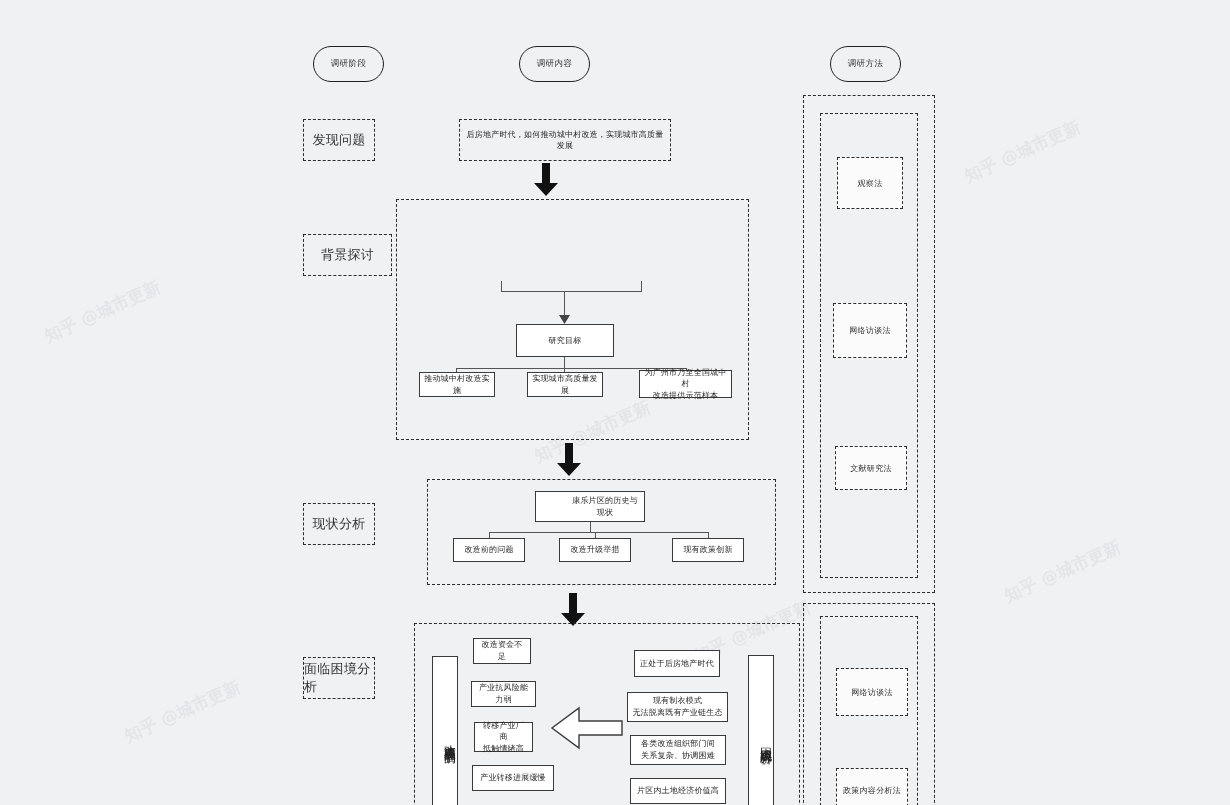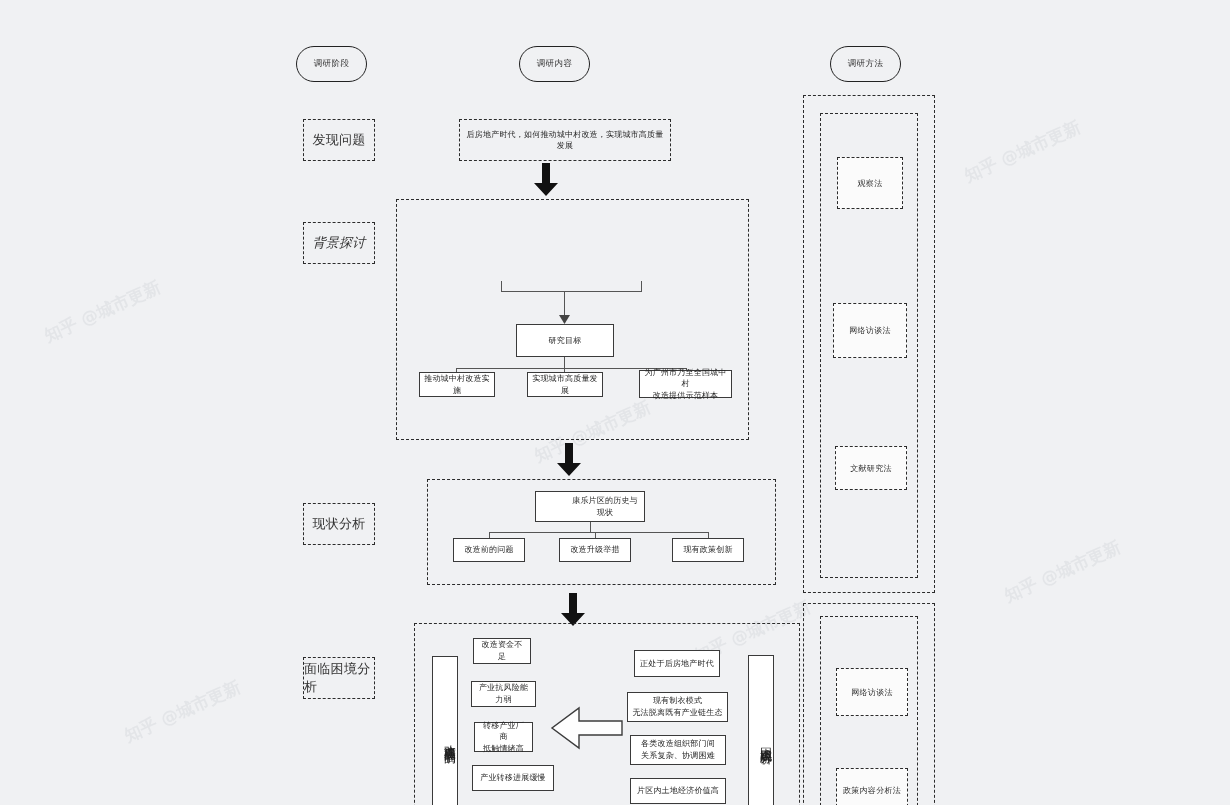--- a/index.html
+++ b/index.html
@@ -123,34 +123,34 @@
 
 <div class="canvas">
 
   <div class="wm" style="left:40px;  top:300px;">知乎 @城市更新</div>
   <div class="wm" style="left:120px; top:700px;">知乎 @城市更新</div>
   <div class="wm" style="left:530px; top:420px;">知乎 @城市更新</div>
   <div class="wm" style="left:960px; top:140px;">知乎 @城市更新</div>
   <div class="wm" style="left:1000px;top:560px;">知乎 @城市更新</div>
   <div class="wm" style="left:690px; top:620px;">知乎 @城市更新</div>
 
-  <div class="pill abs" style="left:296px; top:46px; width:71px; height:36px;">
+  <div class="pill abs" style="left:313px; top:46px; width:71px; height:36px;">
     <span>调研阶段</span>
   </div>
   <div class="pill abs" style="left:519px; top:46px; width:71px; height:36px;">
     <span>调研内容</span>
   </div>
   <div class="pill abs" style="left:830px; top:46px; width:71px; height:36px;">
     <span>调研方法</span>
   </div>
 
   <div class="stage-chip abs" style="left:303px; top:119px; width:72px; height:42px;">
     <span>发现问题</span>
   </div>
-  <div class="stage-chip abs" style="left:303px; top:222px; width:72px; height:42px;font-style:italic;">
+  <div class="stage-chip abs" style="left:303px; top:234px; width:89px; height:42px;">
     <span>背景探讨</span>
   </div>
   <div class="stage-chip abs" style="left:303px; top:503px; width:72px; height:42px;">
     <span>现状分析</span>
   </div>
   <div class="stage-chip abs" style="left:303px; top:657px; width:72px; height:42px;">
     <span>面临困境分析</span>
   </div>
 
   <div class="dashed-box abs" style="left:459px; top:119px; width:212px; height:42px;">

